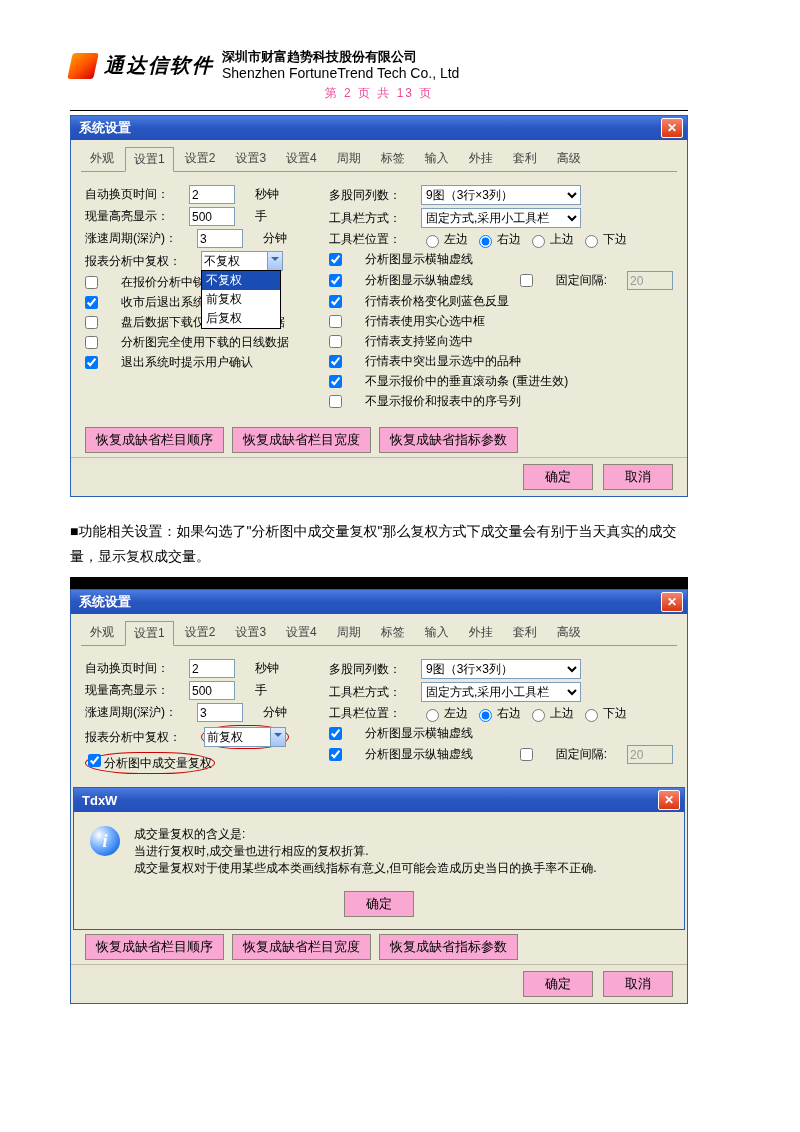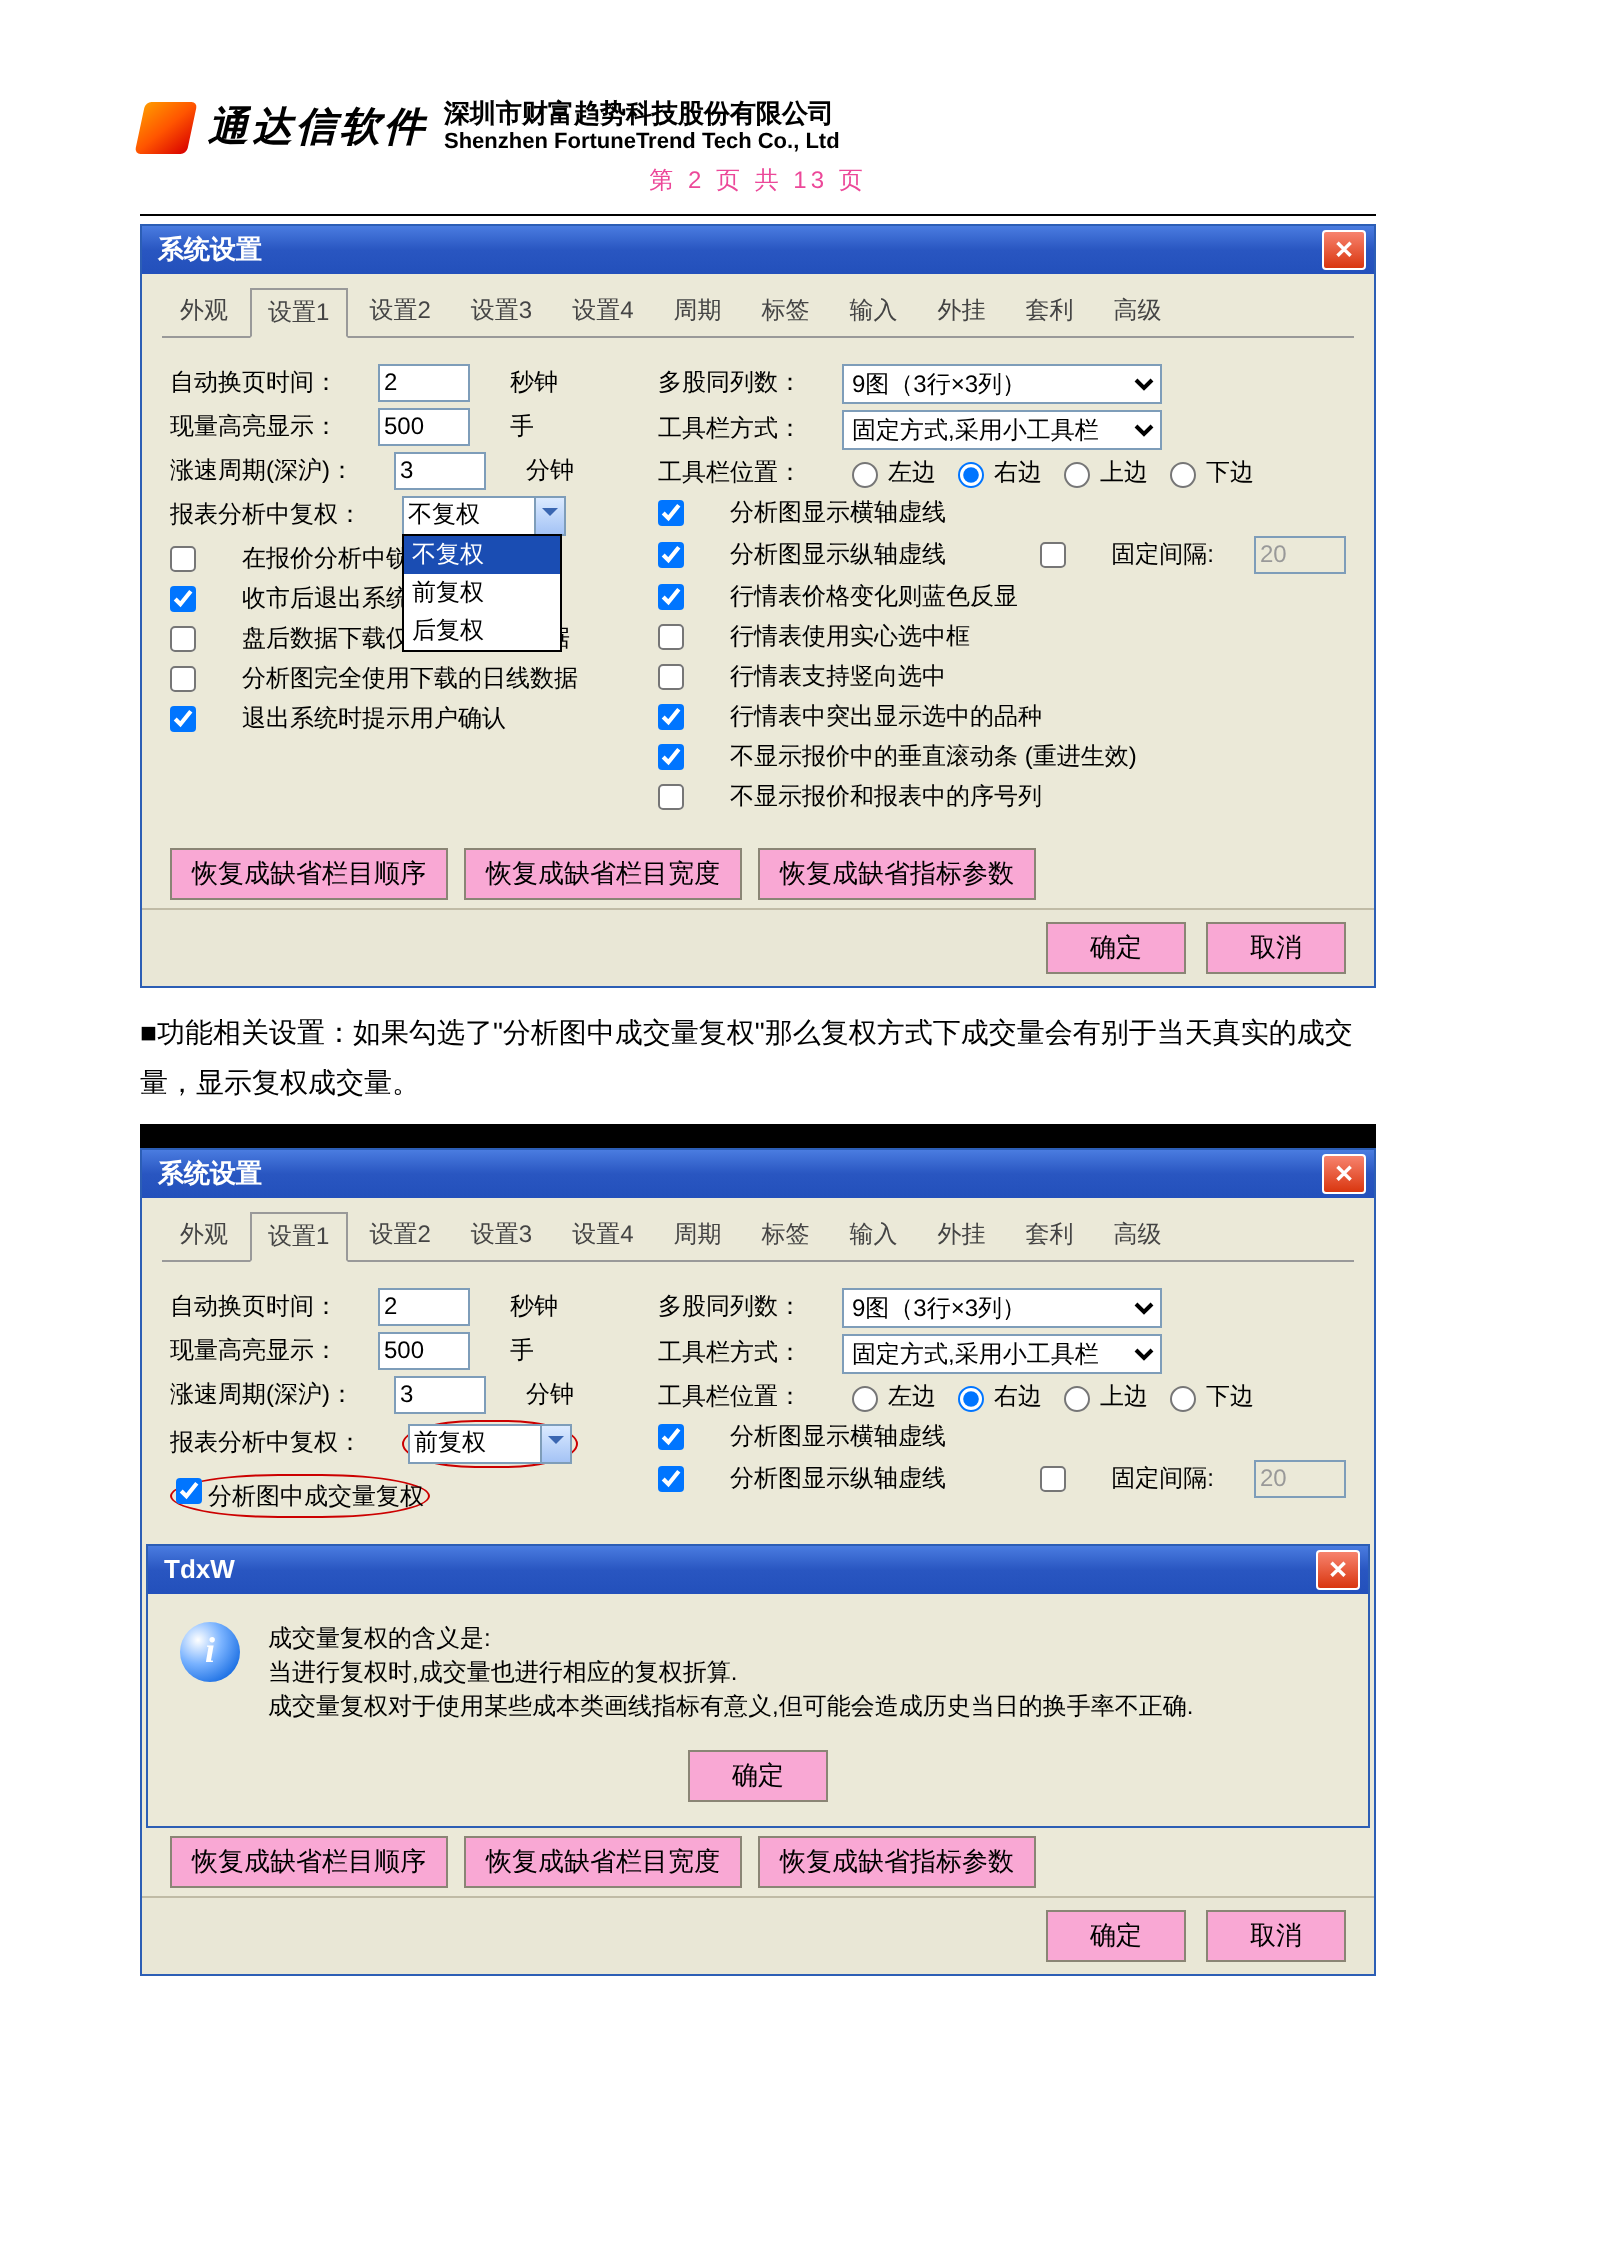--- a/index.html
+++ b/index.html
@@ -1,24 +1,24 @@
 <!DOCTYPE html>
 <html><head>
 <meta charset="utf-8">
 <style>
   body{margin:0;font-family:"Microsoft YaHei","SimSun",sans-serif;font-size:12px;background:#fff;width:800px}
   .page{padding:50px 112px 0 70px}
   .logo-row{display:flex;align-items:center;gap:8px;margin-bottom:2px}
   .logo-mark{width:26px;height:26px;background:linear-gradient(135deg,#ff9a00 0%,#ff5500 50%,#d80000 100%);border-radius:3px;transform:skewX(-12deg)}
   .logo-text{font-size:20px;font-weight:700;font-style:italic;letter-spacing:2px;color:#000}
   .company{font-size:13px;font-weight:700;color:#000;line-height:1.15}
-  .company .en{font-size:11px;font-weight:700}
+  .company .en{font-size:14px;font-weight:400}
   .page-num{text-align:center;font-size:12px;color:#ec4899;margin:4px 0 8px;letter-spacing:2px}
   hr.rule{border:none;border-top:1px solid #000;margin:2px 0 4px}
-  .win{border:1px solid #2c5eb5;background:#ebe9d8;margin-bottom:10px}
+  .win{border:1px solid #2c5eb5;background:#ebe9d8;margin-bottom:22px}
   .titlebar{height:24px;background:linear-gradient(#4a7ce0 0%,#2956c1 50%,#2350bb 100%);display:flex;align-items:center;justify-content:space-between;padding:0 4px}
   .titlebar .t{color:#fff;font-weight:700;font-size:13px;padding-left:4px}
   .closebtn{width:20px;height:18px;background:linear-gradient(#f7836e,#d9360f);border:1px solid #fff;border-radius:2px;display:flex;align-items:center;justify-content:center;color:#fff;font-weight:700;cursor:pointer}
   .tabs{display:flex;padding:6px 10px 0 10px;gap:2px}
   .tab{padding:3px 8px;border:1px solid #999;border-bottom:none;background:#ebe9d8;cursor:pointer;color:#444}
   .tab.active{background:#ebe9d8;border-bottom:1px solid #ebe9d8;position:relative;top:1px;font-weight:400}
   .tab:not(.active){border-color:transparent;color:#444}
   .tabline{border-top:1px solid #999;margin:0 10px}
   .content{padding:10px 14px;display:flex;gap:20px}
   .col{flex:1}

